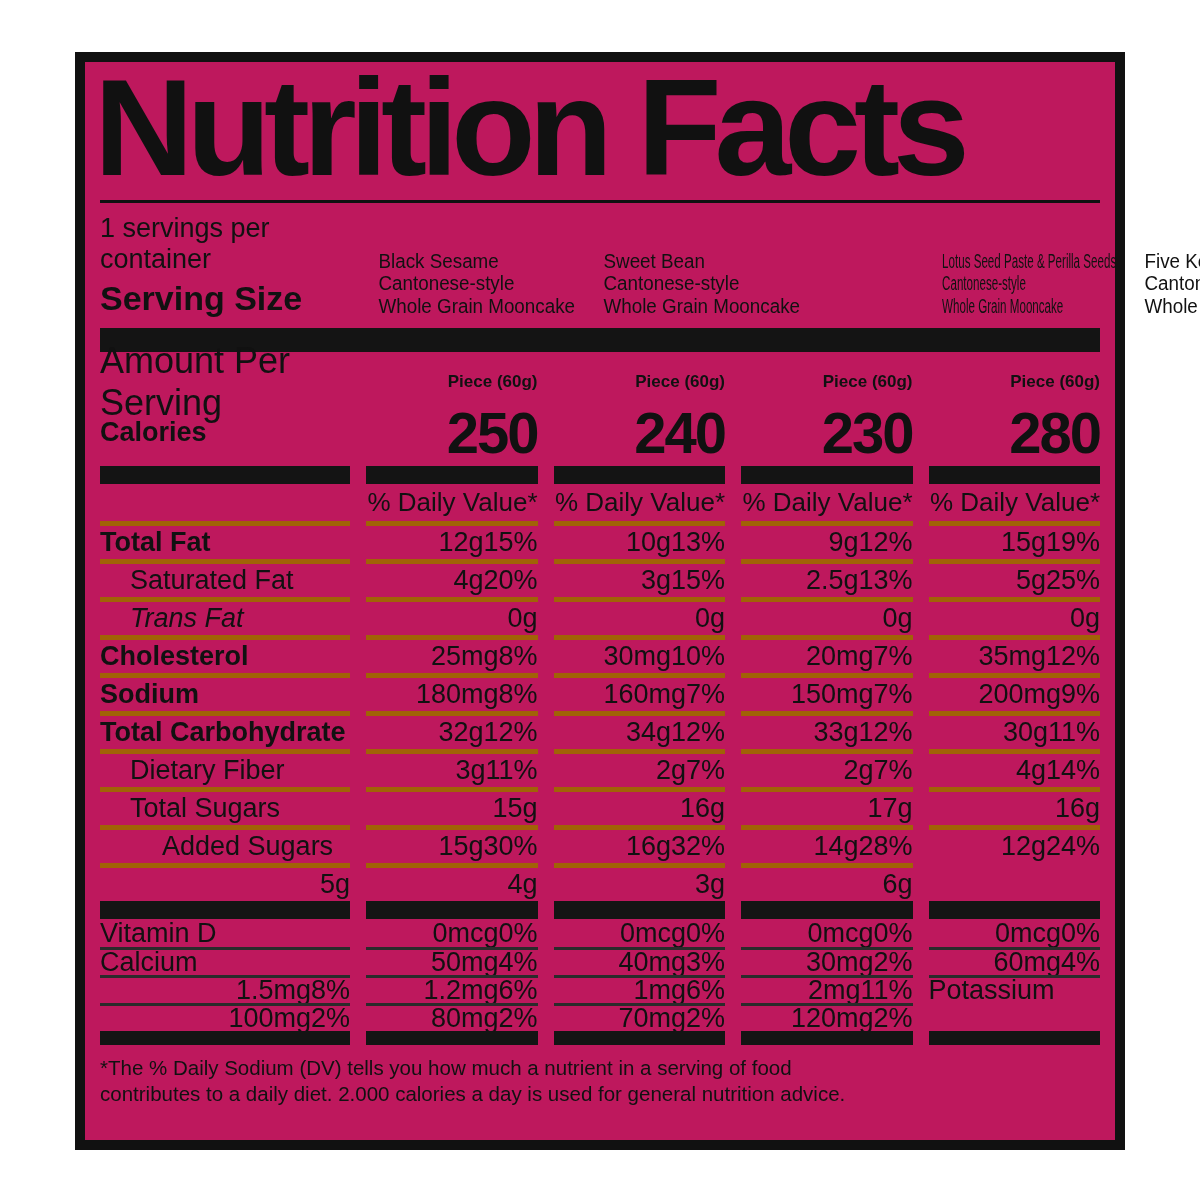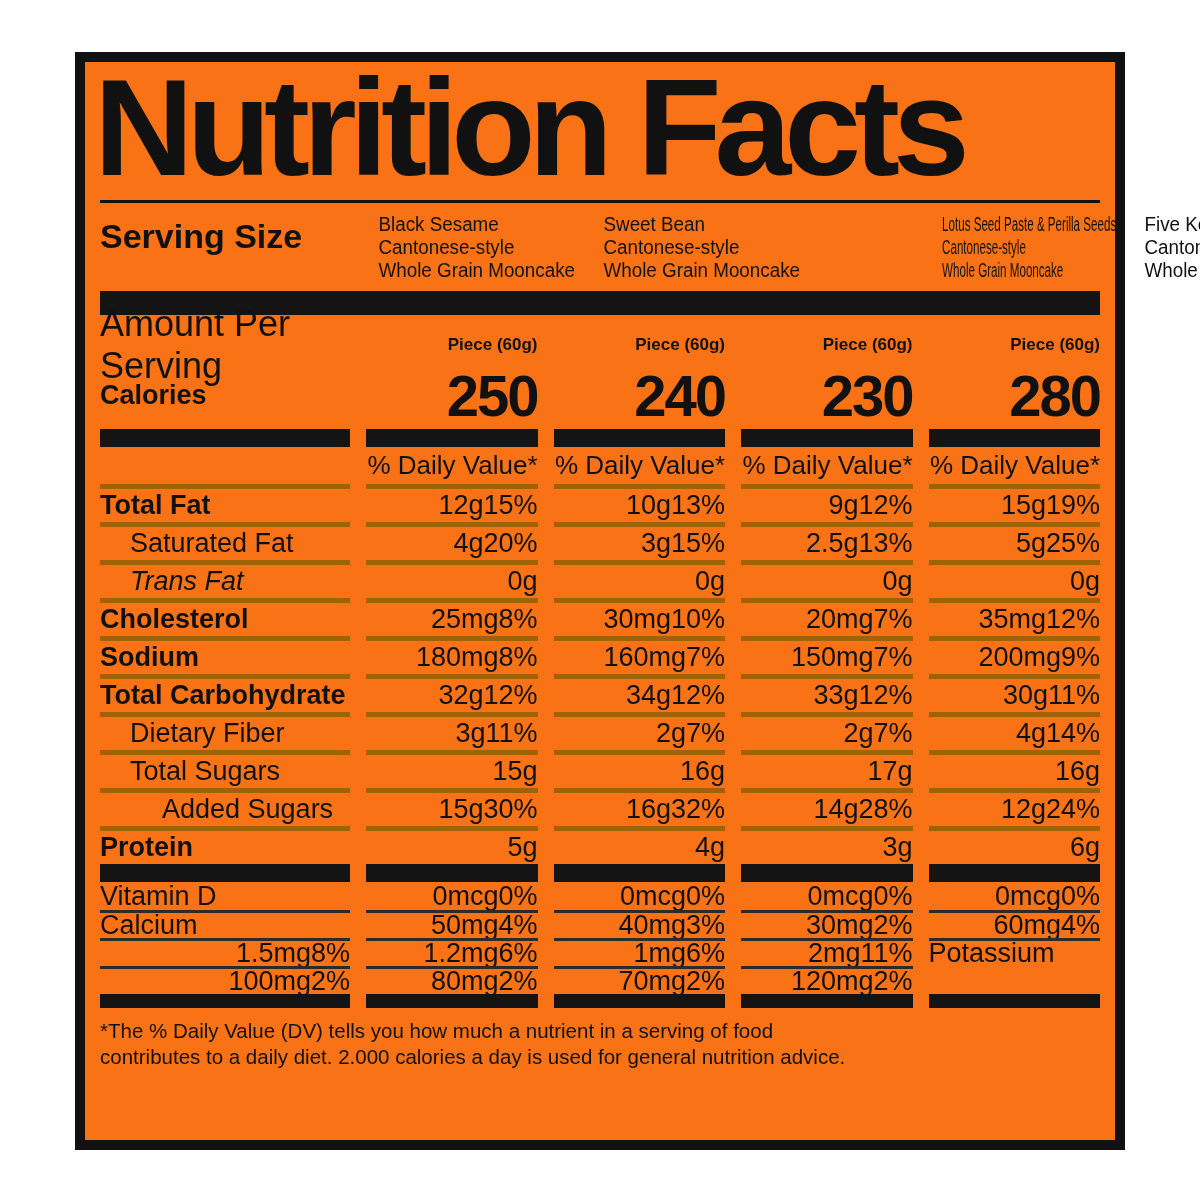--- a/index.html
+++ b/index.html
@@ -1,17 +1,17 @@
 <!DOCTYPE html>
 <html><head>
 <meta charset="utf-8">
 <style>
   html,body{margin:0;padding:0}
   body{width:1200px;height:1200px;background:#fff;font-family:"Liberation Sans",sans-serif;color:#111;position:relative}
-  .frame{position:absolute;left:75px;top:52px;width:1050px;height:1098px;border:10px solid #111;box-sizing:border-box;background:#f97316}
+  .frame{position:absolute;left:75px;top:52px;width:1050px;height:1098px;border:10px solid #111;box-sizing:border-box;background:#be185d}
   .inner{width:1000px;margin:0 auto;position:relative}
   .title{font-weight:bold;font-size:138px;letter-spacing:-7px;line-height:1.0;margin:-4px 0 0 -6px;white-space:nowrap}
   .title-rule{height:3px;background:#111;margin-top:4px}
   .grid{display:grid;grid-template-columns:250px repeat(4,1fr);column-gap:16px}
   
   #serving-grid{margin-top:10px}
   .sv-line1{font-size:27px}
   .sv-line2{font-size:34px;font-weight:bold;margin-top:4px}
   .pcell{text-align:left;align-self:end;font-size:20px;line-height:1.14}
   .pstack{transform:scaleX(.94);transform-origin:100% 50%;white-space:nowrap}
@@ -49,20 +49,21 @@
 <body>
 
 <div class="frame">
   <div class="inner">
 
     <div class="title">Nutrition Facts</div>
     <div class="title-rule"></div>
 
     <div class="grid" id="serving-grid">
       <div>
+        <div class="sv-line1">1 servings per container</div>
         <div class="sv-line2">Serving Size</div>
       </div>
 
     <div class="pcell c0">
           <div class="pstack">
             <div>Black Sesame</div>
             <div>Cantonese-style</div>
             <div>Whole Grain Mooncake</div>
           </div>
         </div>
@@ -274,21 +275,20 @@
           <div class="dv">32%</div>
         </div>
         <div class="ncell nval">
           <div class="amt">14g</div>
           <div class="dv">28%</div>
         </div>
         <div class="ncell nval">
           <div class="amt">12g</div>
           <div class="dv">24%</div>
         </div>
-        <div class="ncell nlabel bold">Protein</div>
         <div class="ncell nval">
           <div class="amt">5g</div>
           <div class="dv"></div>
         </div>
         <div class="ncell nval">
           <div class="amt">4g</div>
           <div class="dv"></div>
         </div>
         <div class="ncell nval">
           <div class="amt">3g</div>
@@ -400,18 +400,18 @@
         </div>
         <div class="barrow-cell-b">
           <div class="barthin"></div>
         </div>
         <div class="barrow-cell-b">
           <div class="barthin"></div>
         </div>
       </div>
 
     <div class="footnote">
-      <div>*The % Daily Value (DV) tells you how much a nutrient in a serving of food</div>
+      <div>*The % Daily Sodium (DV) tells you how much a nutrient in a serving of food</div>
       <div>contributes to a daily diet. 2.000 calories a day is used for general nutrition advice.</div>
     </div>
 
   </div>
 </div>
 
 </body></html>

